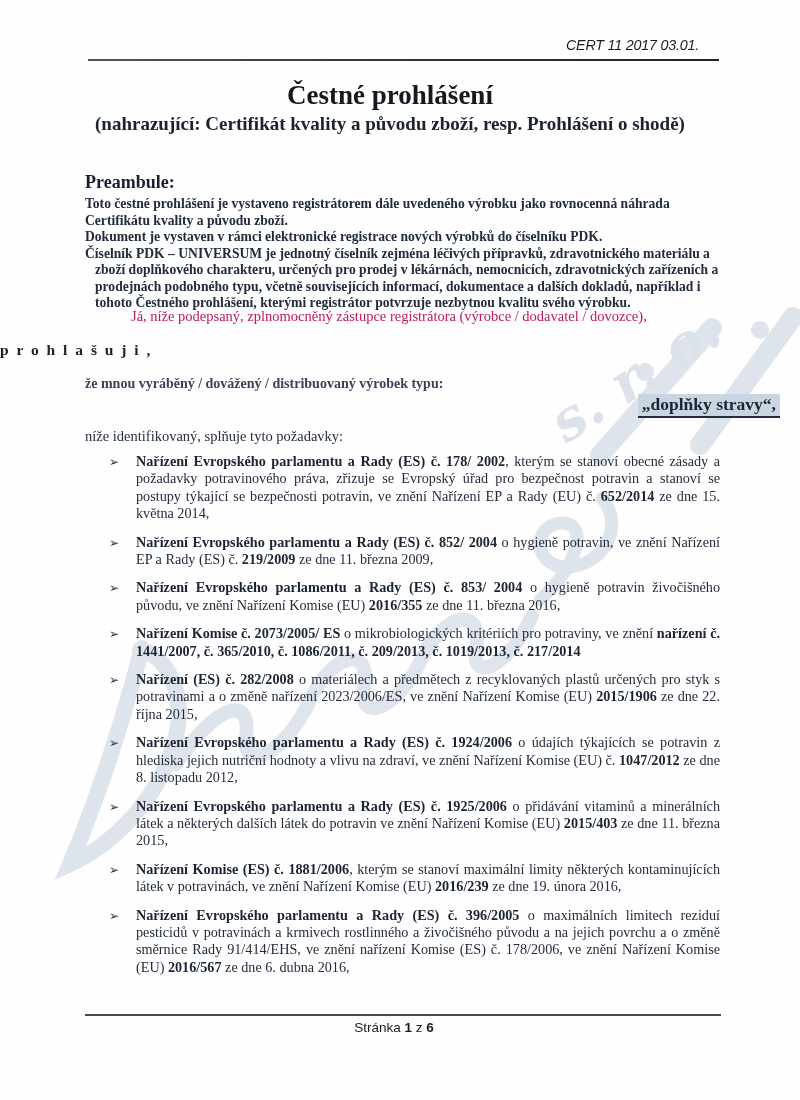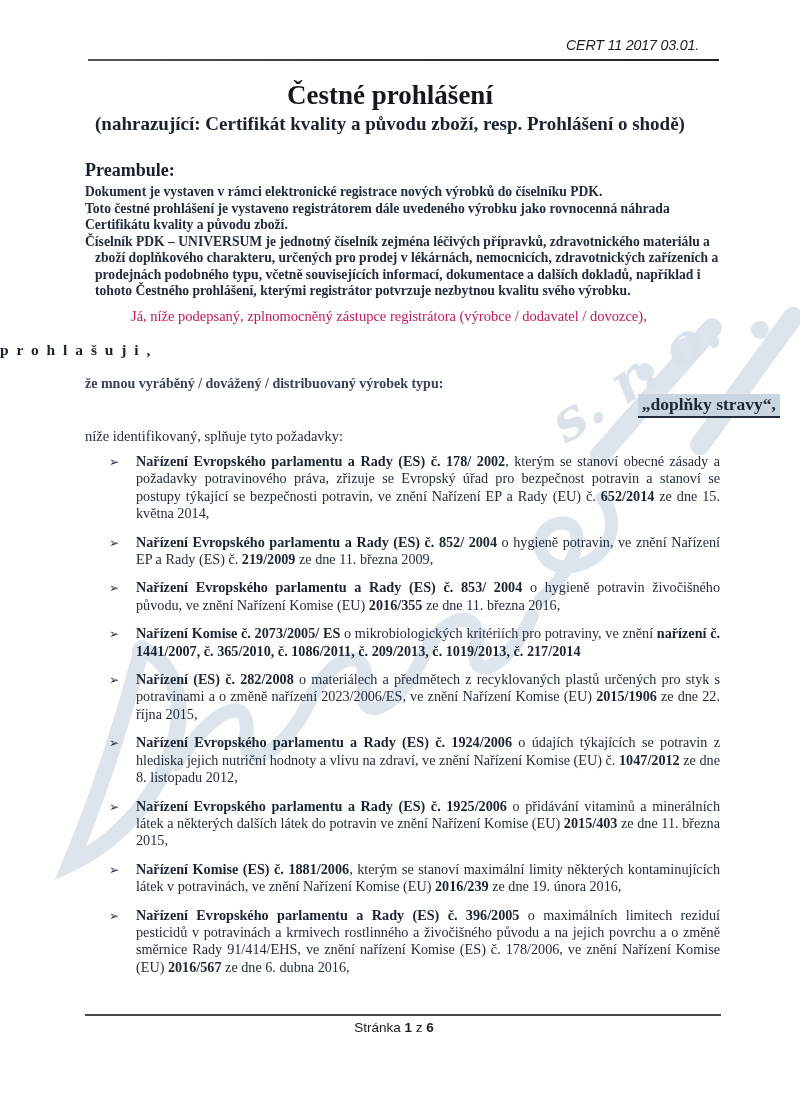--- a/index.html
+++ b/index.html
@@ -60,21 +60,21 @@
 
   .preambule {
     position: absolute;
     top: 156px; left: 85px;
     width: 638px;
   }
   .preambule-heading {
     font-size: 18px;
     font-weight: 700;
     color: #17202e;
-    margin: 4px 0 3px 0;
+    margin: 16px 0 3px 0;
   }
   .preambule-paragraphs p {
     margin: 0;
     font-size: 13.6px;
     font-weight: 700;
     line-height: 16.5px;
     color: #222c3e;
   }
   .preambule-paragraphs p:last-child { padding-left: 10px; text-indent: -10px; }
 
@@ -195,22 +195,22 @@
 
     <div class="hdr-ref">CERT 11 2017 03.01.</div>
     <div class="rule-top"></div>
 
     <div class="doc-title">Čestné prohlášení</div>
     <div class="doc-subtitle">(nahrazující: Certifikát kvality a původu zboží, resp. Prohlášení o shodě)</div>
 
     <div class="preambule">
       <p class="preambule-heading">Preambule:</p>
       <div class="preambule-paragraphs">
+          <p>Toto čestné prohlášení je vystaveno registrátorem dále uvedeného výrobku jako rovnocenná náhrada Certifikátu kvality a původu zboží.</p>
           <p>Dokument je vystaven v rámci elektronické registrace nových výrobků do číselníku PDK.</p>
-          <p>Toto čestné prohlášení je vystaveno registrátorem dále uvedeného výrobku jako rovnocenná náhrada Certifikátu kvality a původu zboží.</p>
           <p>Číselník PDK – UNIVERSUM je jednotný číselník zejména léčivých přípravků, zdravotnického materiálu a zboží doplňkového charakteru, určených pro prodej v lékárnách, nemocnicích, zdravotnických zařízeních a prodejnách podobného typu, včetně souvisejících informací, dokumentace a dalších dokladů, například i tohoto Čestného prohlášení, kterými registrátor potvrzuje nezbytnou kvalitu svého výrobku.</p>
         </div>
     </div>
 
     <div class="decl-intro">Já, níže podepsaný, zplnomocněný zástupce registrátora (výrobce / dodavatel / dovozce),</div>
     <div class="decl-verb">p r o h l a š u j i ,</div>
     <div class="product-intro">že mnou vyráběný / dovážený  / distribuovaný výrobek typu:</div>
     <div class="product-type-wrap">
       <span class="product-type">„doplňky stravy“,</span>
     </div>

